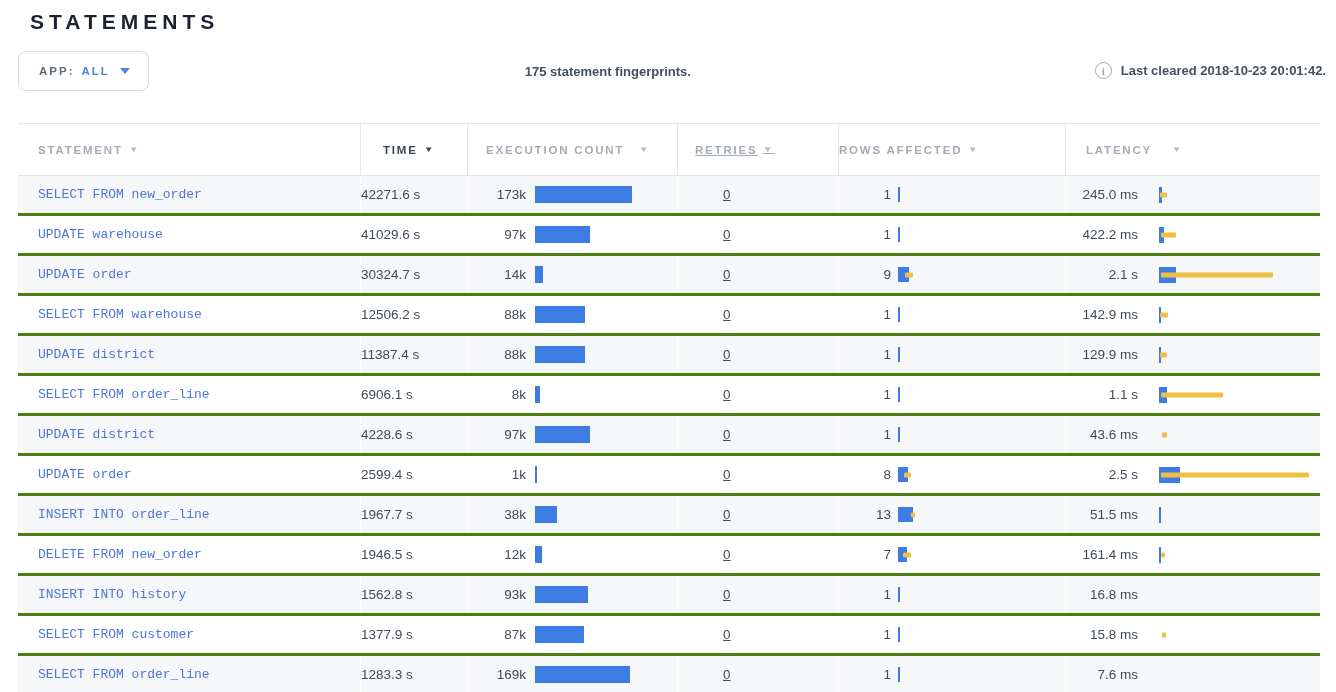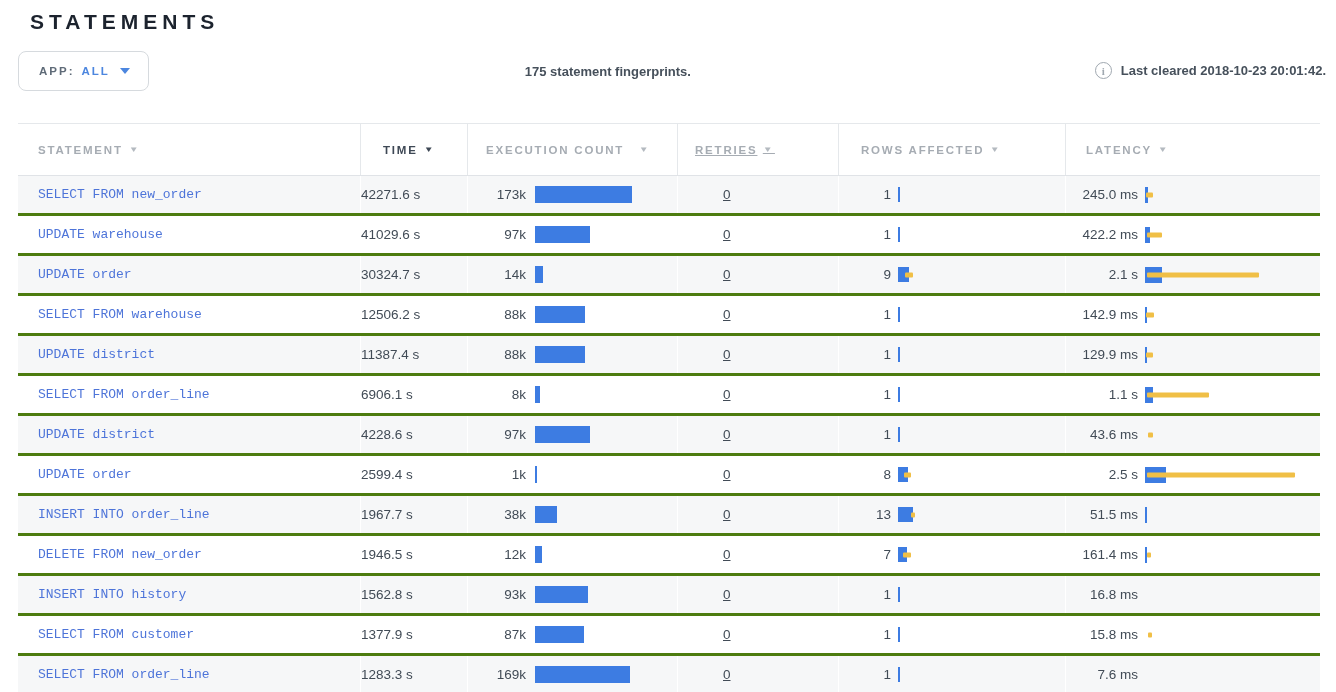--- a/index.html
+++ b/index.html
@@ -88,22 +88,22 @@
     white-space: nowrap;
   }
   .th:first-child { border-left: none; }
   .th .arrow { font-size: 8px; margin-left: 7px; color: #b4bac0; transform: scaleX(1.25); }
   .th.active, .th.active .arrow { color: #3e4855; }
 
   .c0 { width: 342px; padding-left: 20px; }
   .c1 { width: 107px; padding-left: 22px; }
   .c2 { width: 210px; padding-left: 18px; gap: 9px; }
   .c3 { width: 161px; padding-left: 17px; text-decoration: underline; }
-  .c4 { width: 227px; padding-left: 22px; }
-  .c5 { width: 255px; padding-left: 20px; }
+  .c4 { width: 227px; }
+  .c5 { width: 255px; padding-left: 20px; gap: 14px; }
 
   .trow {
     display: flex; height: 40px; align-items: stretch;
     border-bottom: 3px solid #4d7c0f;
   }
   .trow:nth-child(odd) { background: #f6f7f8; }
   .td {
     display: flex; align-items: center;
     border-left: 1px solid #ffffff;
     font-size: 13.5px; color: #414b56;

